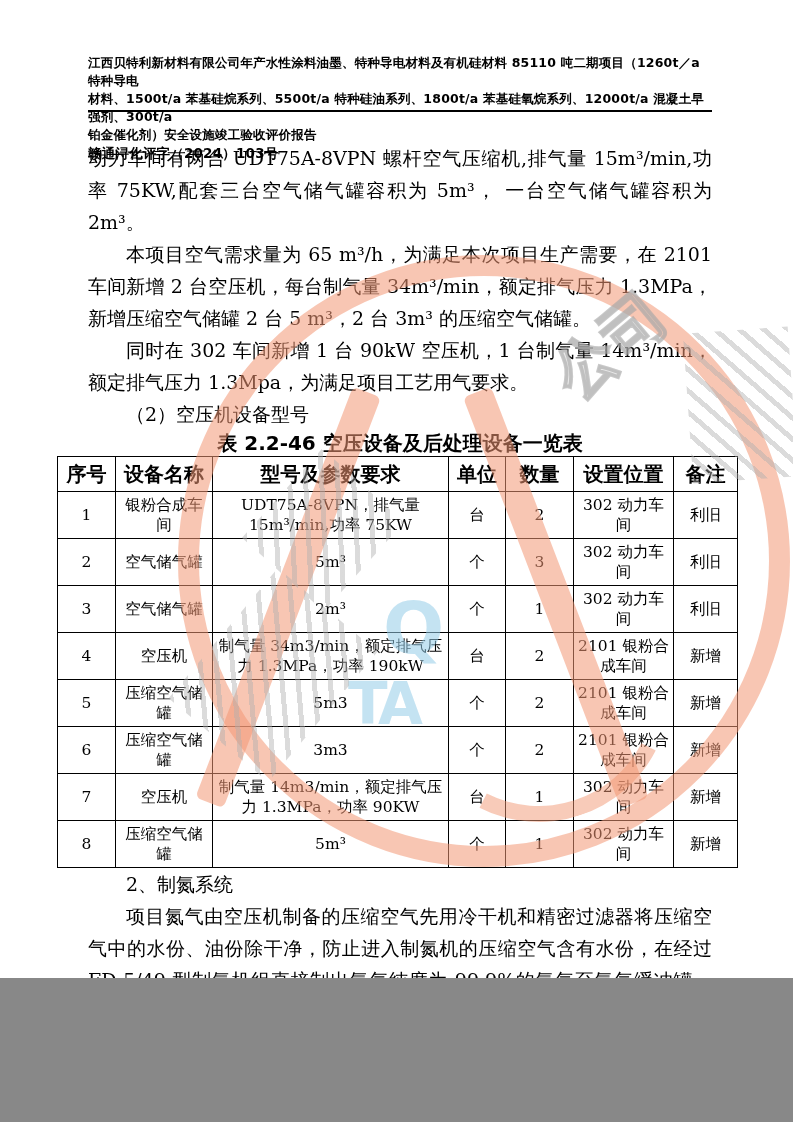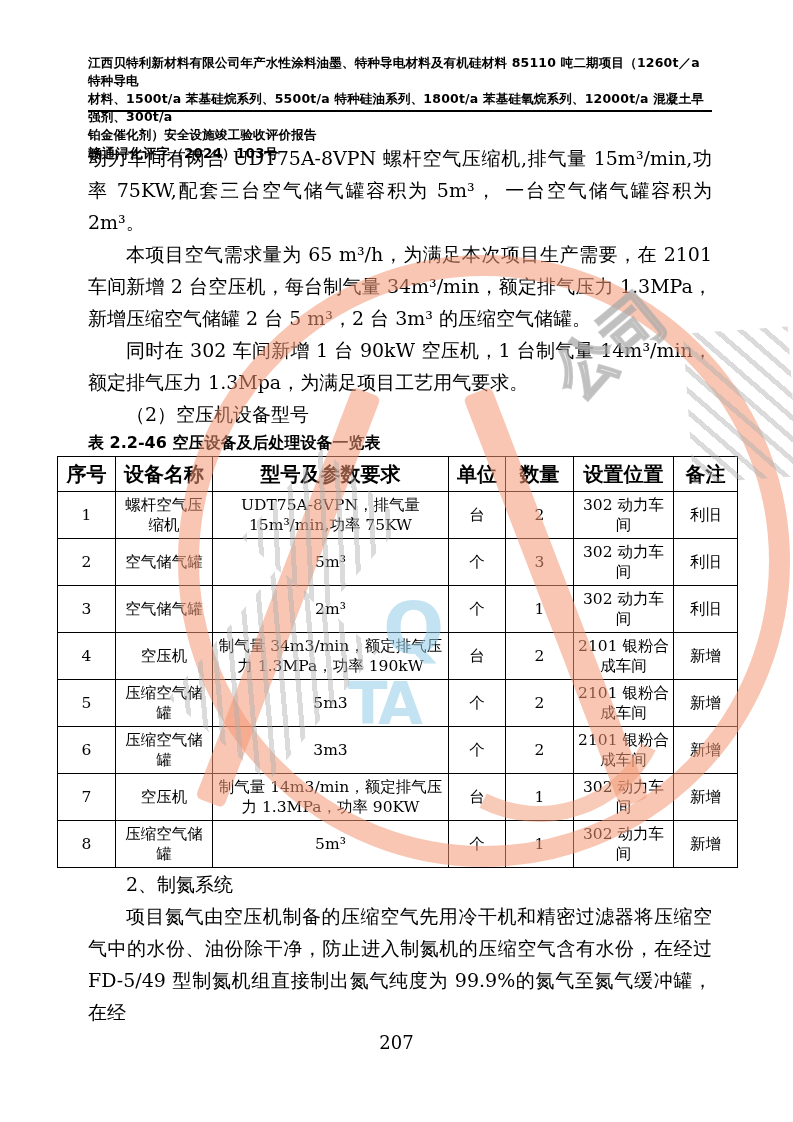--- a/index.html
+++ b/index.html
@@ -1,30 +1,30 @@
 <!DOCTYPE html>
 <html><head>
 <meta charset="utf-8">
 <style>
   html,body{margin:0;padding:0;background:#888;}
-  .page{position:relative;width:793px;height:1122px;background:#ffffff;margin:0 auto;overflow:hidden;
+  .page{position:relative;width:793px;height:978px;background:#ffffff;margin:0 auto;overflow:hidden;
         font-family:"DejaVu Serif","Liberation Serif",serif;color:#000;}
   
   .hdr{position:absolute;left:88px;top:54px;width:624px;
        font-family:"DejaVu Sans","Liberation Sans",sans-serif;
        font-size:12.5px;line-height:18px;font-weight:600;letter-spacing:0.2px;}
   .hdr-row3{display:flex;justify-content:space-between;align-items:baseline;flex-direction:column;}
   .hdr-doc{font-weight:800;font-size:13.5px;}
   .hdr-rule{position:absolute;left:88px;top:110px;width:624px;border-top:2.5px solid #000;height:0;}
   
   .content{position:absolute;left:88px;top:142px;width:624px;font-size:19px;line-height:32px;text-align:justify;}
   .content p{margin:0;}
   .ind{text-indent:2em;margin-top:2px;}
-  .tbl-title{font-family:"DejaVu Sans","Liberation Sans",sans-serif;font-weight:700;font-size:16px;
-             line-height:26px;margin:3px 0 2px 0;text-indent:0;}
+  .tbl-title{font-family:"DejaVu Sans","Liberation Sans",sans-serif;font-weight:700;font-size:20px;
+             text-align:center;line-height:26px;margin:3px 0 2px 0;text-indent:0;}
   
   table.dev{border-collapse:collapse;table-layout:fixed;width:680px;margin-left:-31px;
             font-size:15.5px;line-height:20px;}
   table.dev td,table.dev th{border:1.6px solid #000;text-align:center;vertical-align:middle;
             padding:3px 2px;overflow:hidden;}
   table.dev th{font-family:"DejaVu Sans","Liberation Sans",sans-serif;font-weight:700;font-size:20px;height:28px;}
   table.dev td{height:27px;}
   
   .sec2-heading{text-indent:2em;margin-top:8px;}
   .pageno{position:absolute;left:0;top:1032px;width:793px;text-align:center;font-size:18px;}
@@ -89,21 +89,21 @@
             <th>型号及参数要求</th>
             <th>单位</th>
             <th>数量</th>
             <th>设置位置</th>
             <th>备注</th>
           </tr>
       </thead>
       <tbody>
           <tr>
             <td>1</td>
-            <td>螺杆空气压缩机</td>
+            <td>银粉合成车间</td>
             <td>UDT75A-8VPN，排气量 15m³/min,功率 75KW</td>
             <td>台</td>
             <td>2</td>
             <td>302 动力车间</td>
             <td>利旧</td>
           </tr>
           <tr>
             <td>2</td>
             <td>空气储气罐</td>
             <td>5m³</td>

